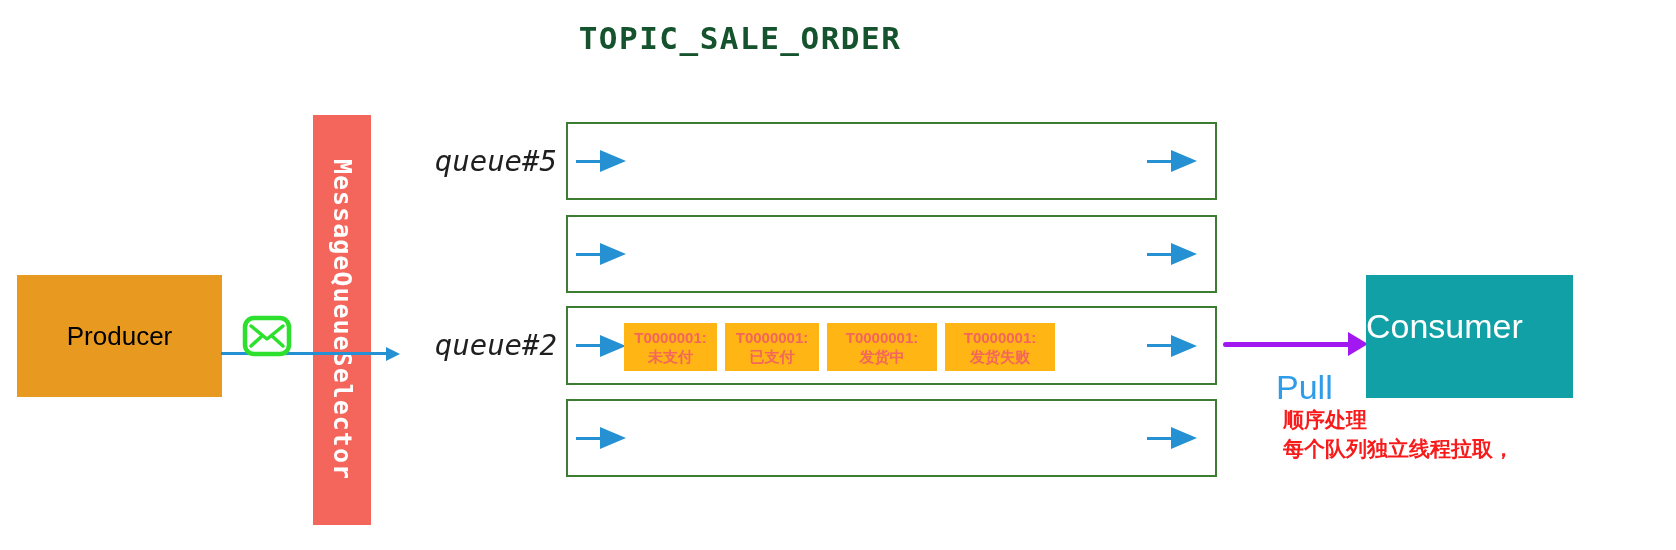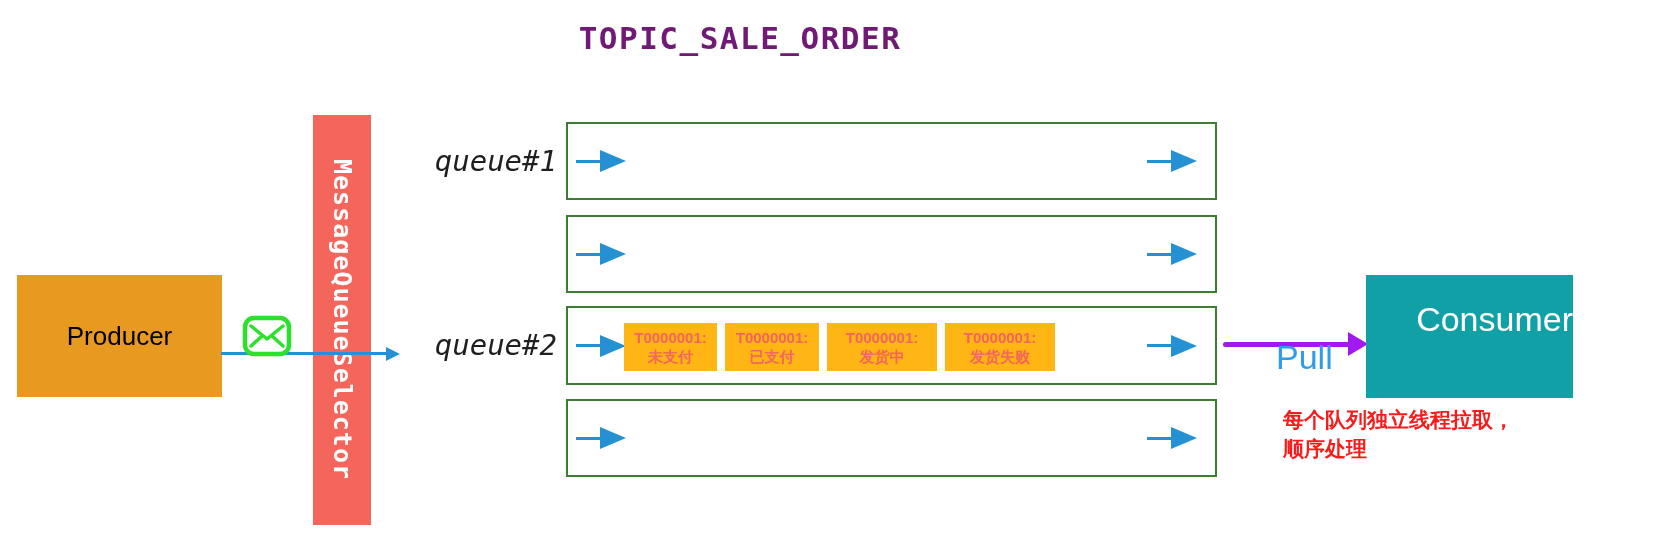--- a/index.html
+++ b/index.html
@@ -15,32 +15,32 @@
     --note-red:#F71B1B;
     --label-dark:#1F1F1F;
   }
   *{margin:0;padding:0;box-sizing:border-box;}
   body{background:#fff;font-family:"Liberation Sans",sans-serif;}
   .canvas{position:relative;width:1676px;height:550px;background:#ffffff;overflow:hidden;}
 
   .title{
     position:absolute;left:530px;top:20px;width:420px;text-align:center;
     font-family:"DejaVu Sans Mono",monospace;font-weight:bold;font-size:31px;
-    letter-spacing:1.5px;color:#701a75;
+    letter-spacing:1.5px;color:#14532d;
   }
 
   .producer-box{
     position:absolute;left:17px;top:275px;width:205px;height:122px;
     background:var(--orange);display:flex;align-items:center;justify-content:center;
     color:#000000;font-size:26px;
   }
   .consumer-box{
     position:absolute;left:1366px;top:275px;width:207px;height:123px;
-    background:var(--teal);display:flex;align-items:flex-start;justify-content:flex-end;
-    color:#fff;font-size:34px;padding-top:25px;
+    background:var(--teal);display:flex;align-items:flex-start;justify-content:flex-start;
+    color:#fff;font-size:34px;padding-top:32px;
   }
 
   .selector-bar{
     position:absolute;left:313px;top:115px;width:58px;height:410px;
     background:var(--salmon);display:flex;align-items:center;justify-content:center;
   }
   .selector-text{
     writing-mode:vertical-rl;text-orientation:sideways;
     color:#fff;font-family:"DejaVu Sans Mono",monospace;font-size:25px;font-weight:bold;
     letter-spacing:1px;white-space:nowrap;
@@ -75,21 +75,21 @@
   .msg{
     background:var(--msg-orange);color:var(--salmon);
     height:48px;display:flex;flex-direction:column;align-items:center;justify-content:center;
     font-size:15px;font-weight:bold;line-height:19px;text-align:center;
   }
   .msg.w1{width:93px;} .msg.w2{width:94px;} .msg.w3{width:110px;} .msg.w4{width:110px;}
 
   .pull-line{position:absolute;left:1223px;top:342px;width:129px;height:5px;background:var(--purple);border-radius:3px;}
   .pull-head{position:absolute;left:1348px;top:332px;width:0;height:0;
     border-top:12px solid transparent;border-bottom:12px solid transparent;border-left:20px solid var(--purple);}
-  .pull-label{position:absolute;left:1276px;top:338px;font-size:34px;color:var(--pull-blue);}
+  .pull-label{position:absolute;left:1276px;top:368px;font-size:34px;color:var(--pull-blue);}
 
   .note{position:absolute;left:1283px;top:405px;color:var(--note-red);font-size:21px;font-weight:bold;line-height:29px;}
 </style>
 </head>
 <body>
 
 <div class="canvas">
 
   <div class="title">TOPIC_SALE_ORDER</div>
 
@@ -106,21 +106,21 @@
       <polyline points="10,13 26,26 42,13" fill="none" stroke="#2EE02E" stroke-width="3.5" stroke-linecap="round" stroke-linejoin="round"></polyline>
       <line x1="10" y1="33" x2="21" y2="23" stroke="#2EE02E" stroke-width="3.5" stroke-linecap="round"></line>
       <line x1="42" y1="33" x2="31" y2="23" stroke="#2EE02E" stroke-width="3.5" stroke-linecap="round"></line>
     </svg>
   </div>
 
   <div class="selector-bar">
     <div class="selector-text">MessageQueueSelector</div>
   </div>
 
-  <div class="queue-label" style="top:122px;">queue#1</div>
+  <div class="queue-label" style="top:122px;">queue#5</div>
   <div class="queue-box" style="top:122px;">
     <div class="arrow entry-arrow">
         <div class="line"></div>
         <div class="head"></div>
       </div>
     <div class="arrow exit-arrow">
         <div class="line"></div>
         <div class="head"></div>
       </div>
   </div>
@@ -179,17 +179,17 @@
 
   <div class="pull-line"></div>
   <div class="pull-head"></div>
   <div class="pull-label">Pull</div>
 
   <div class="consumer-box">
     <span>Consumer</span>
   </div>
 
   <div class="note">
+    <div>顺序处理</div>
     <div>每个队列独立线程拉取，</div>
-    <div>顺序处理</div>
   </div>
 
 </div>
 
 </body></html>

